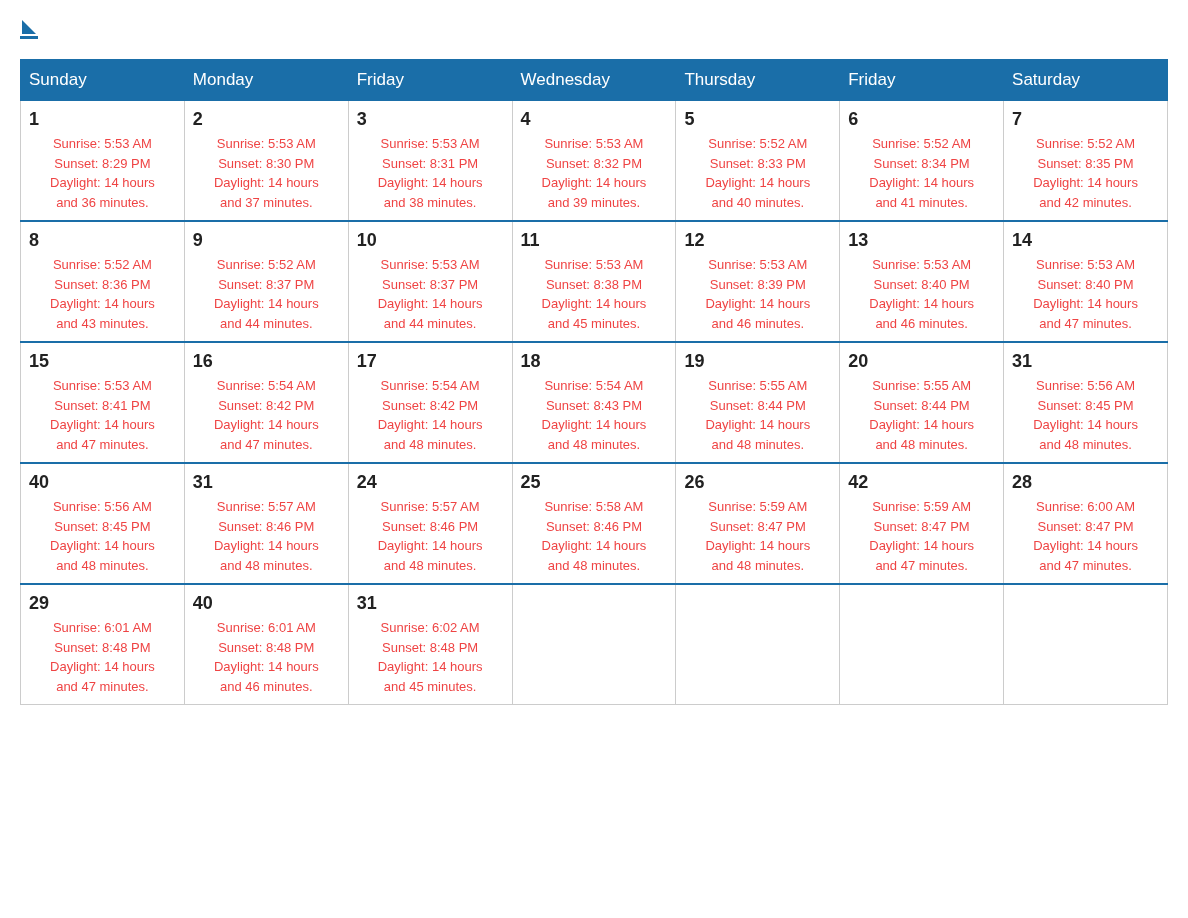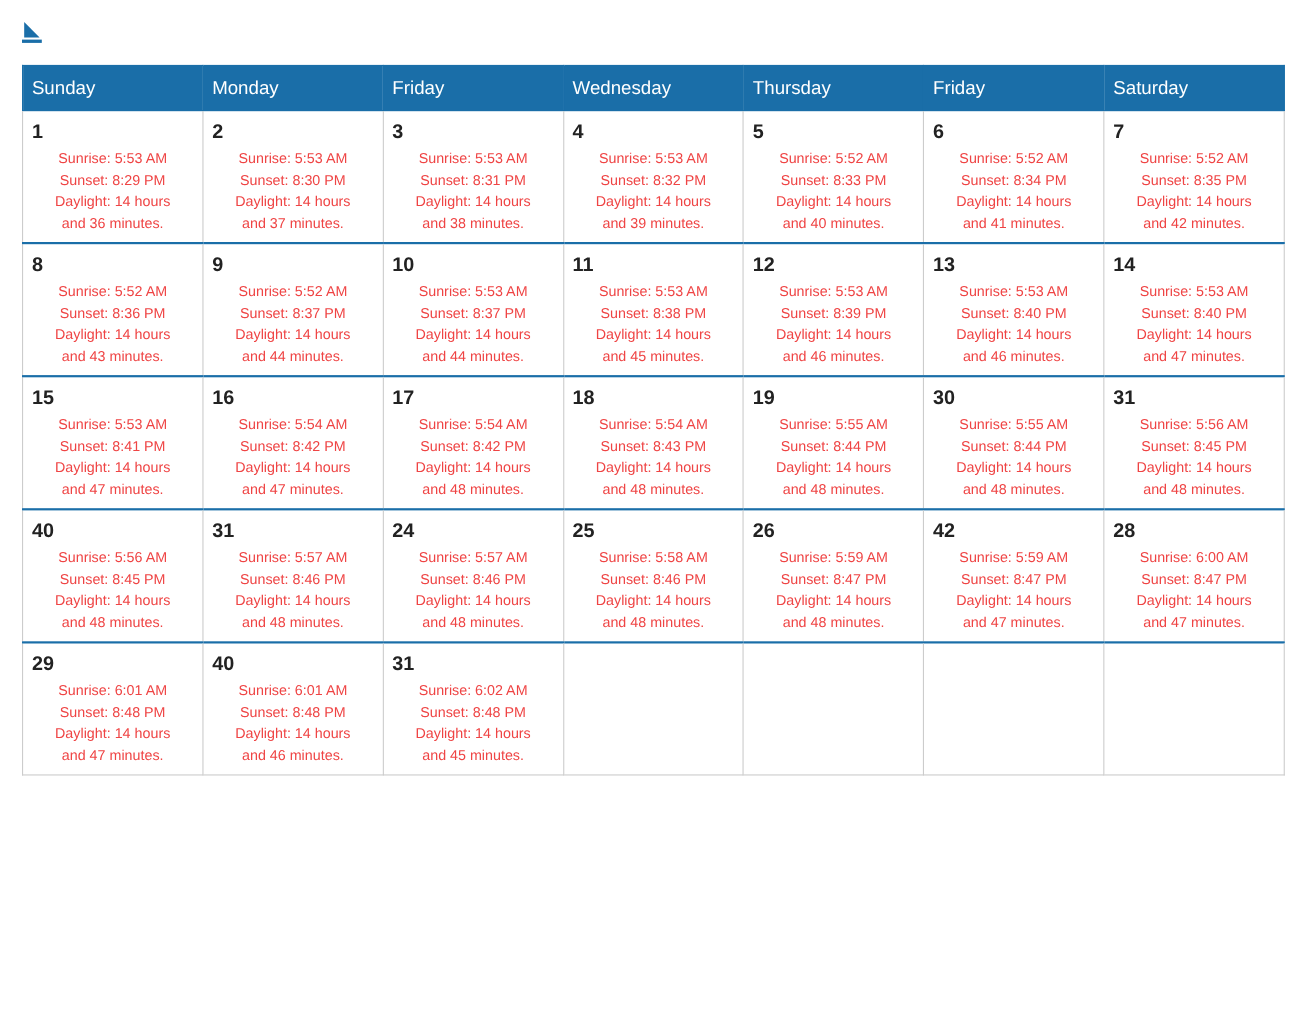--- a/index.html
+++ b/index.html
@@ -303,21 +303,21 @@
         <td>
         <span class="day-number">19</span>
         <div class="day-info">
           Sunrise: 5:55 AM<br>
           Sunset: 8:44 PM<br>
           Daylight: 14 hours<br>
           and 48 minutes.
         </div>
       </td>
         <td>
-        <span class="day-number">30</span>
+        <span class="day-number">20</span>
         <div class="day-info">
           Sunrise: 5:55 AM<br>
           Sunset: 8:44 PM<br>
           Daylight: 14 hours<br>
           and 48 minutes.
         </div>
       </td>
         <td>
         <span class="day-number">31</span>
         <div class="day-info">

